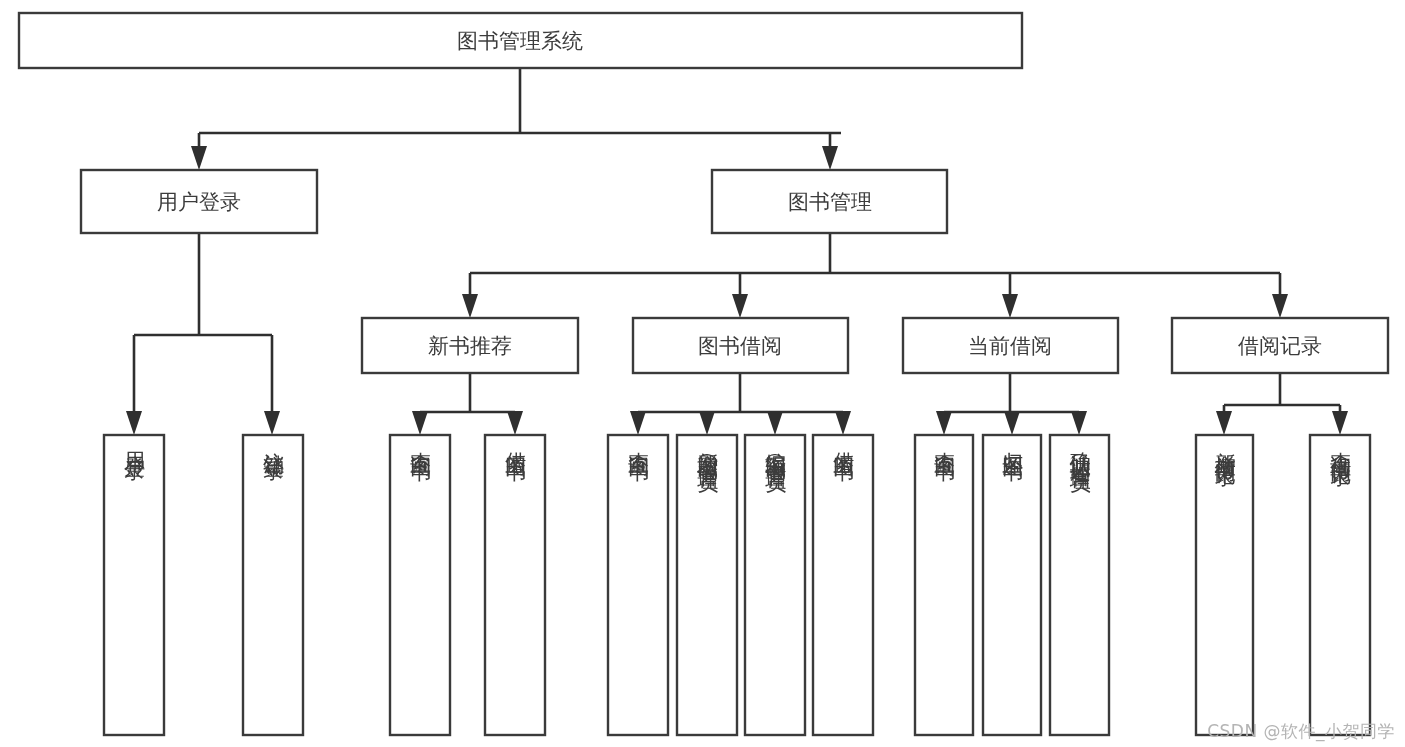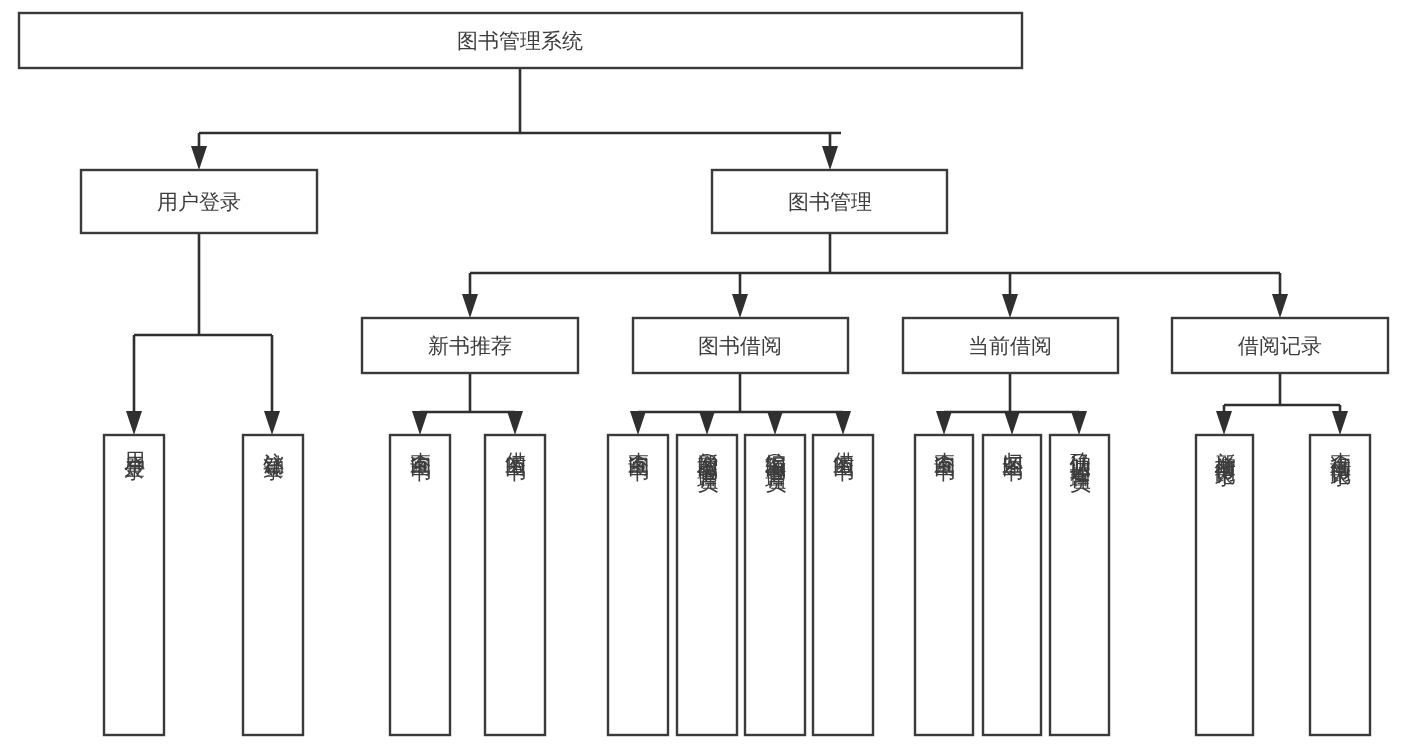--- a/index.html
+++ b/index.html
@@ -239,13 +239,14 @@
   <div class="vert-label-wrap" style="left:1050px; top:435px; width:59px; height:300px;">
     <span class="vert-label">确认归还（管理员）</span>
   </div>
   <div class="vert-label-wrap" style="left:1196px; top:435px; width:57px; height:300px;">
     <span class="vert-label">新增借阅记录</span>
   </div>
   <div class="vert-label-wrap" style="left:1310px; top:435px; width:60px; height:300px;">
     <span class="vert-label">查询借阅记录</span>
   </div>
 
+  <div class="watermark">CSDN @软件_小贺同学</div>
 </div>
 
 </body></html>

